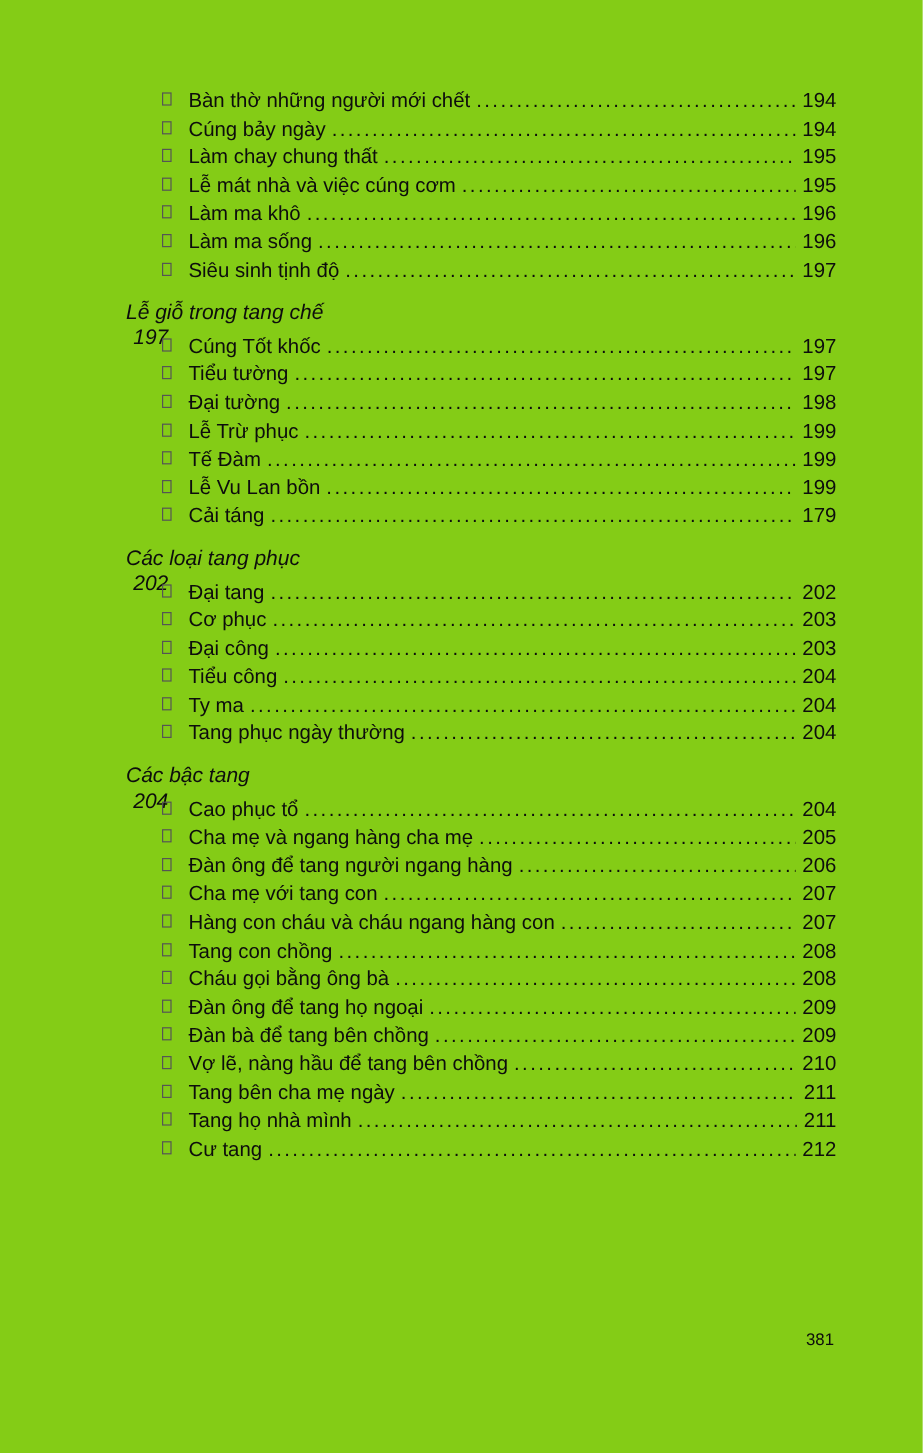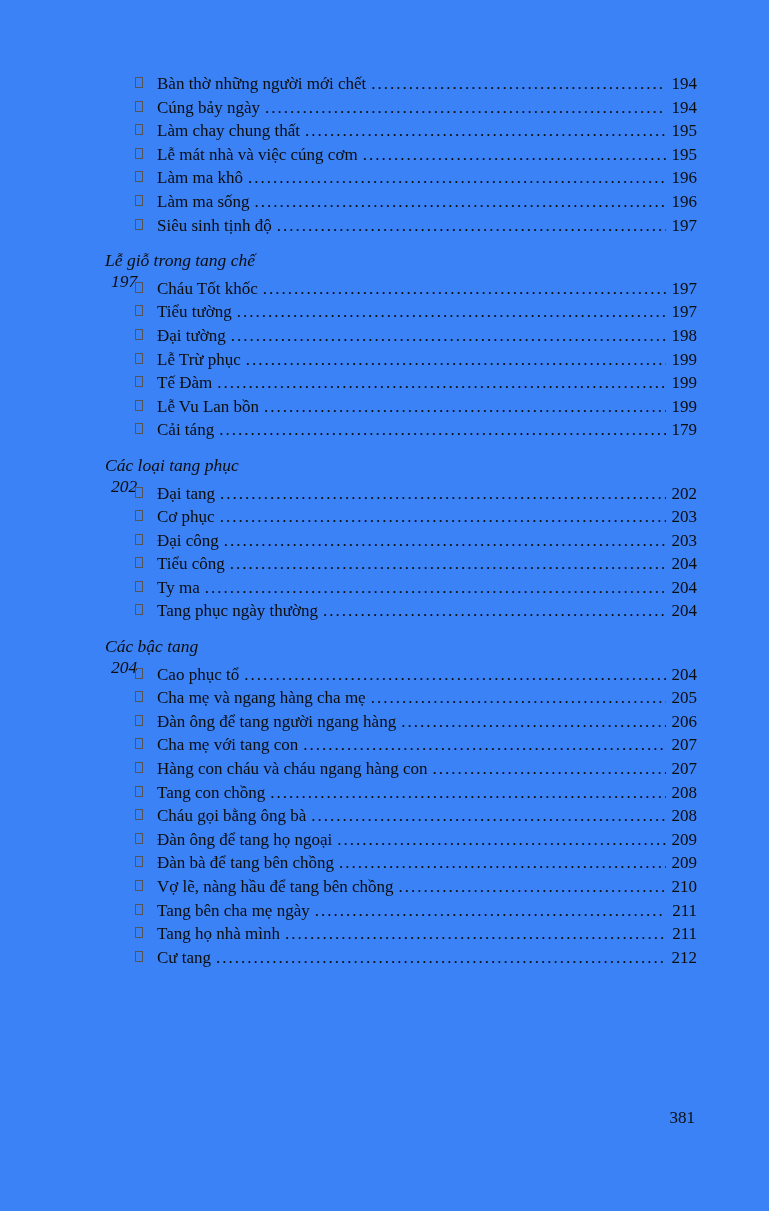--- a/index.html
+++ b/index.html
@@ -4,22 +4,22 @@
 <style>
   html, body {
     margin: 0;
     padding: 0;
     background: #ffffff;
   }
   .page {
     position: relative;
     width: 769px;
     height: 1211px;
-    background: #3b82f6;
-    font-family: Liberation Serif, serif;
+    background: #84cc16;
+    font-family: Liberation Sans, sans-serif;
     color: #0d0d0d;
     overflow: hidden;
   }
   .toc {
     position: absolute;
     left: 105px;
     top: 74px;
     width: 592px;
   }
   .row {
@@ -68,21 +68,21 @@
   }
   .pagenum {
     flex: 0 0 auto;
     padding-left: 6px;
     text-align: left;
   }
   .folio {
     position: absolute;
     right: 74px;
     top: 1108px;
-    font-size: 17px;
+    font-size: 14px;
     color: #0d0d0d;
   }
 </style>
 </head>
 <body>
 
 <div class="page">
   <div class="toc" id="toc">
       <div class="row item">
         <span class="bullet"></span>
@@ -126,21 +126,21 @@
         <span class="dots"></span>
         <span class="pagenum">197</span>
       </div>
       <div class="row heading">
         <span class="label">Lễ giỗ trong tang chế</span>
         <span class="dots"></span>
         <span class="pagenum">197</span>
       </div>
       <div class="row item">
         <span class="bullet"></span>
-        <span class="label">Cháu Tốt khốc</span>
+        <span class="label">Cúng Tốt khốc</span>
         <span class="dots"></span>
         <span class="pagenum">197</span>
       </div>
       <div class="row item">
         <span class="bullet"></span>
         <span class="label">Tiểu tường</span>
         <span class="dots"></span>
         <span class="pagenum">197</span>
       </div>
       <div class="row item">

